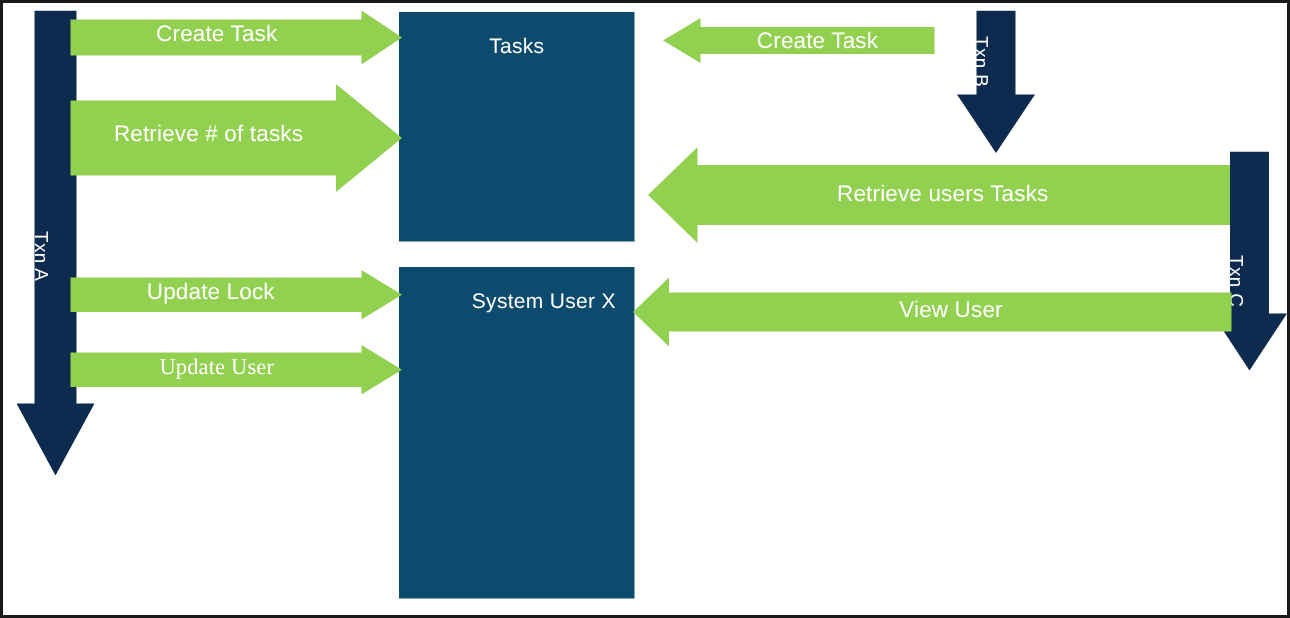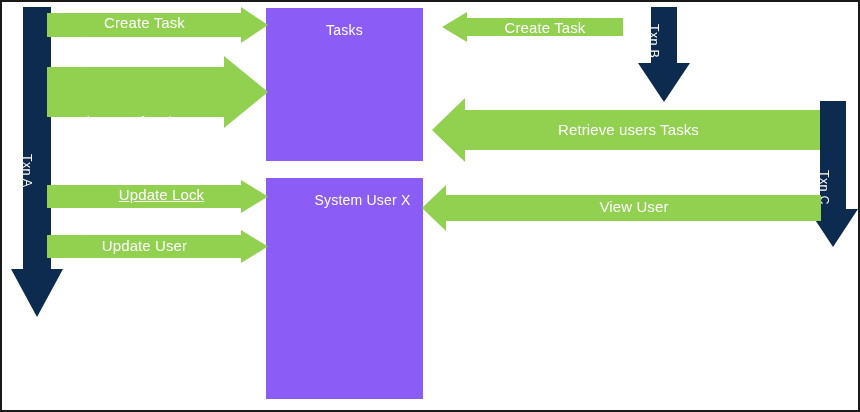--- a/index.html
+++ b/index.html
@@ -12,21 +12,21 @@
     width: 860px;
     height: 412px;
     background: #ffffff;
     border: 2px solid #1a1a1a;
     box-sizing: border-box;
     overflow: hidden;
     font-family: "Liberation Sans", sans-serif;
   }
   .node-box {
     position: absolute;
-    background: #8b5cf6;
+    background: #0c4a6e;
     color: #ffffff;
     font-size: 14px;
     display: flex;
     justify-content: center;
     align-items: flex-start;
     box-sizing: border-box;
   }
   .node-label {
     margin-top: 14px;
     letter-spacing: .2px;
@@ -102,49 +102,49 @@
       <polygon points="0,6 194,6 194,0 221,18 194,36 194,30 0,30" fill="#92d050"></polygon>
     </svg>
   </div>
   <div class="flow-label" style="left:45px; top:12px; width:195px;">Create Task</div>
 
   <div class="flow-arrow" style="left:45px; top:54px; width:221px; height:72px;">
     <svg width="221" height="72" viewBox="0 0 221 72" aria-hidden="true">
       <polygon points="0,11 177,11 177,0 221,36 177,72 177,61 0,61" fill="#92d050"></polygon>
     </svg>
   </div>
-  <div class="flow-label" style="left:30px; top:79px; width:178px;margin-top:32px;">Retrieve # of tasks</div>
+  <div class="flow-label" style="left:48px; top:79px; width:178px;">Retrieve # of tasks</div>
 
   <div class="flow-arrow" style="left:440px; top:10px; width:181px; height:30px;">
     <svg width="181" height="30" viewBox="0 0 181 30" aria-hidden="true">
       <polygon points="181,6 25,6 25,0 0,15 25,30 25,24 181,24" fill="#92d050"></polygon>
     </svg>
   </div>
   <div class="flow-label" style="left:465px; top:17px; width:156px;">Create Task</div>
 
   <div class="flow-arrow" style="left:430px; top:96px; width:388px; height:64px;">
     <svg width="388" height="64" viewBox="0 0 388 64" aria-hidden="true">
       <polygon points="388,12 33,12 33,0 0,32 33,64 33,52 388,52" fill="#92d050"></polygon>
     </svg>
   </div>
   <div class="flow-label" style="left:449px; top:119px; width:355px;">Retrieve users Tasks</div>
 
   <div class="flow-arrow" style="left:45px; top:178px; width:221px; height:33px;">
     <svg width="221" height="33" viewBox="0 0 221 33" aria-hidden="true">
       <polygon points="0,5 194,5 194,0 221,16.5 194,33 194,28 0,28" fill="#92d050"></polygon>
     </svg>
   </div>
-  <div class="flow-label" style="left:62px; top:184px; width:195px;text-decoration:underline;">Update Lock</div>
+  <div class="flow-label" style="left:41px; top:184px; width:195px;">Update Lock</div>
 
   <div class="flow-arrow" style="left:45px; top:228px; width:221px; height:33px;">
     <svg width="221" height="33" viewBox="0 0 221 33" aria-hidden="true">
       <polygon points="0,5 194,5 194,0 221,16.5 194,33 194,28 0,28" fill="#92d050"></polygon>
     </svg>
   </div>
-  <div class="flow-label" style="left:45px; top:235px; width:195px;">Update User</div>
+  <div class="flow-label" style="left:45px; top:235px; width:195px;font-family:Liberation Serif, serif;">Update User</div>
 
   <div class="flow-arrow" style="left:420px; top:183px; width:399px; height:46px;">
     <svg width="399" height="46" viewBox="0 0 399 46" aria-hidden="true">
       <polygon points="399,10 24,10 24,0 0,23 24,46 24,36 399,36" fill="#92d050"></polygon>
     </svg>
   </div>
   <div class="flow-label" style="left:445px; top:196px; width:374px;">View User</div>
 
 </div>
 

